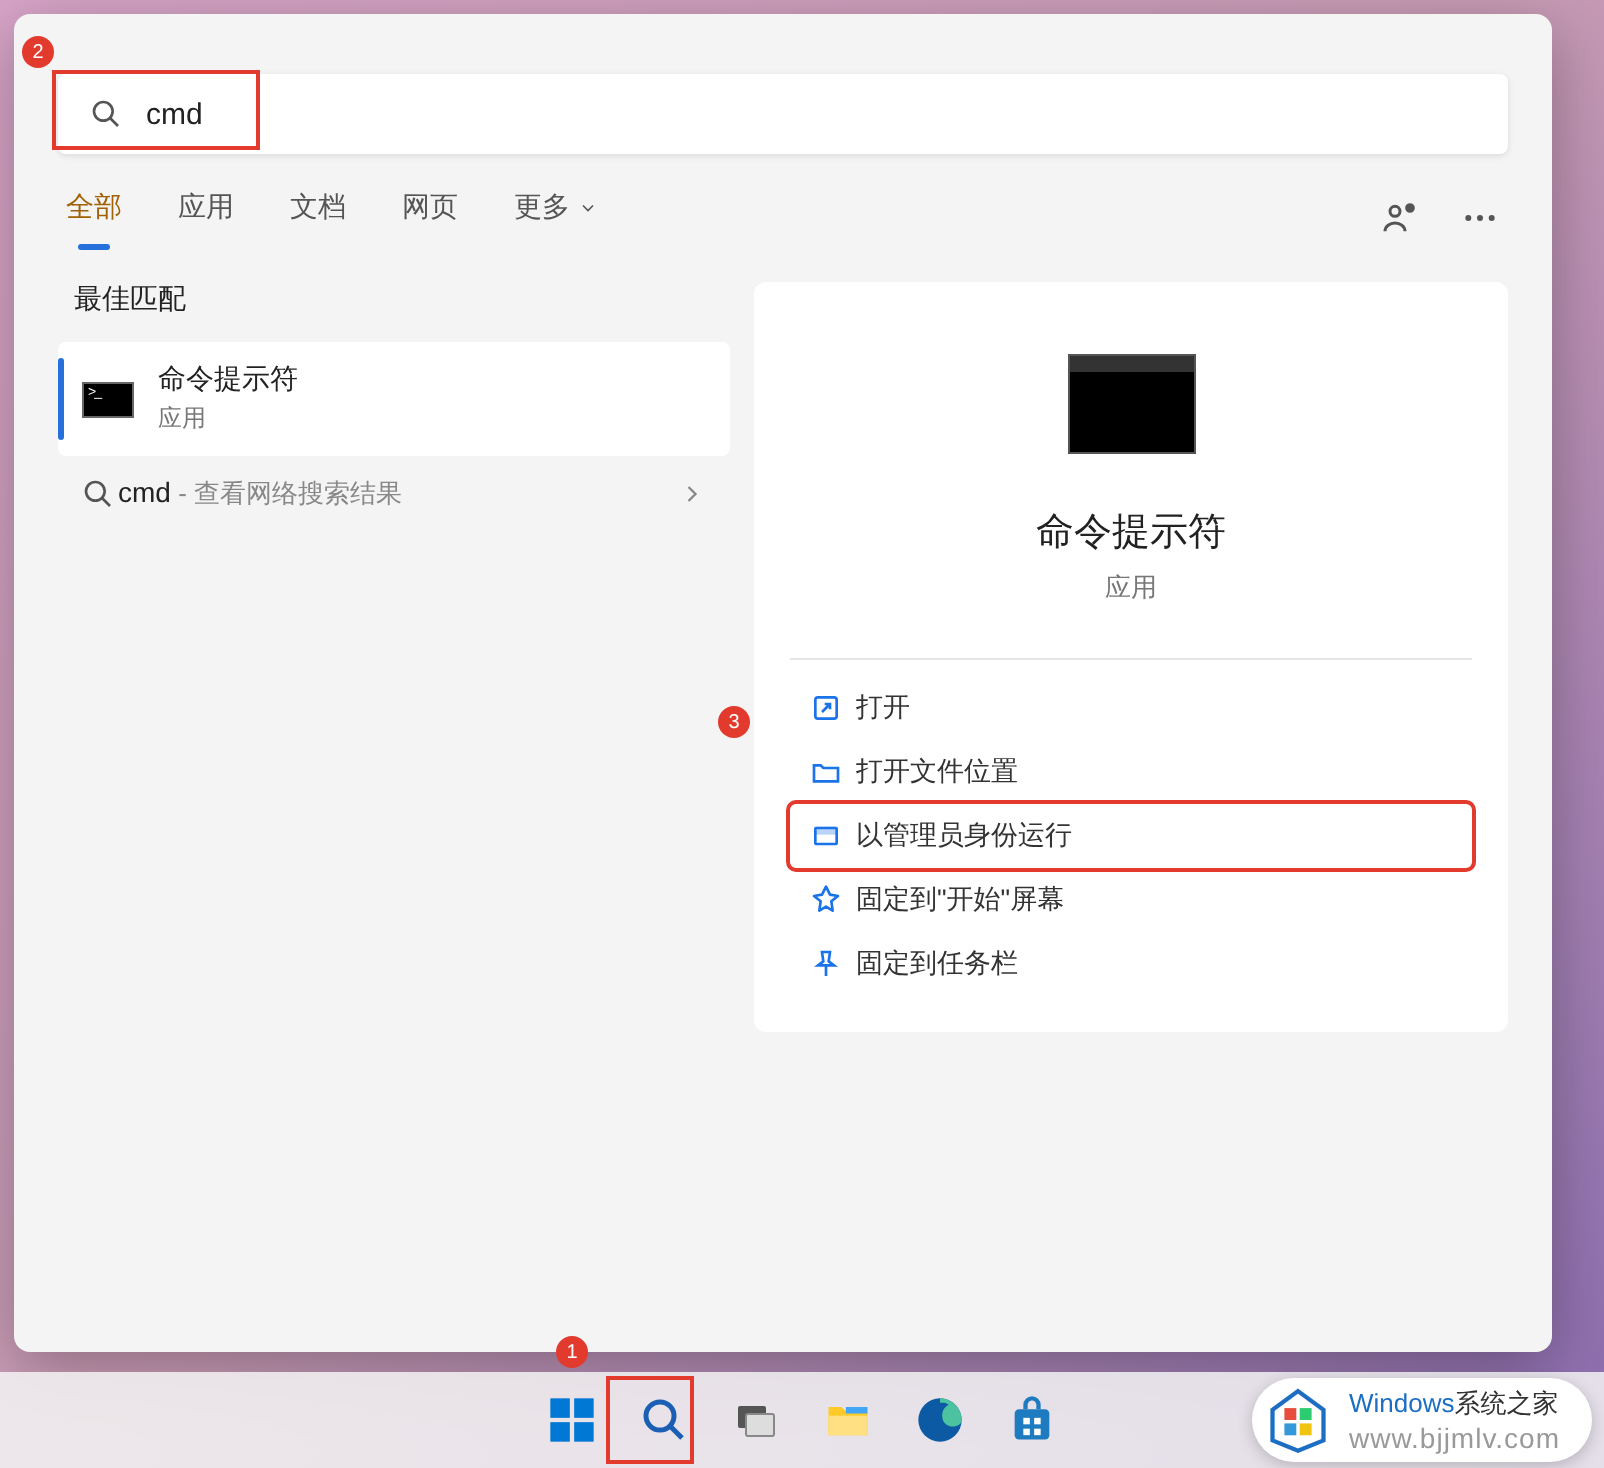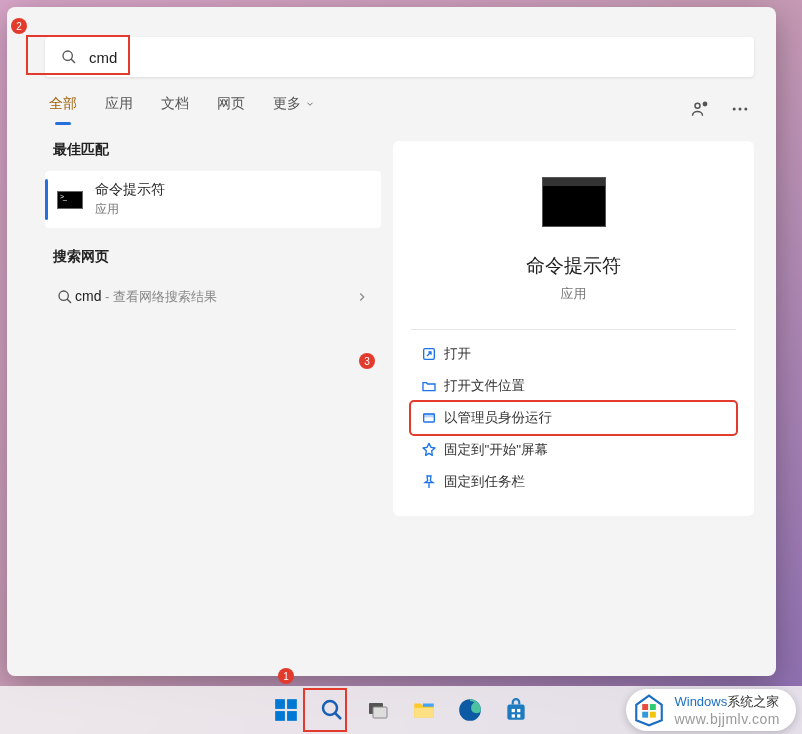--- a/index.html
+++ b/index.html
@@ -17,21 +17,21 @@
     }
     .search-window {
       position: absolute;
       top: 7px;
       left: 7px;
       width: 769px;
       height: 669px;
       background: #f4f4f4;
       border-radius: 8px;
       box-shadow: 0 8px 32px rgba(0,0,0,0.3);
-      padding: 30px 22px 0 38px;
+      padding: 30px 22px 0 22px;
     }
     .search-bar {
       background: #fff;
       height: 40px;
       border-radius: 4px;
       display: flex;
       align-items: center;
       padding: 0 16px;
       box-shadow: 0 1px 3px rgba(0,0,0,0.1);
     }
@@ -92,21 +92,21 @@
     .content-row {
       display: flex;
       margin-top: 18px;
       gap: 12px;
     }
     .left-col {
       width: 336px;
     }
     .section-label {
       font-size: 14px;
-      font-weight: 700;
+      font-weight: 400;
       color: #222;
       margin-bottom: 12px;
       padding-left: 8px;
     }
     .best-match {
       background: #fff;
       border-radius: 4px;
       padding: 10px 12px;
       display: flex;
       align-items: center;
@@ -365,21 +365,20 @@
     <div class="left-col">
       <div class="section-label">最佳匹配</div>
       <div class="best-match">
         <div class="cmd-icon"></div>
         <div class="bm-text">
           <div class="t1">命令提示符</div>
           <div class="t2">应用</div>
         </div>
       </div>
 
-      <div class="section-label" style="margin-top:20px;">搜索网页</div>
       <div class="web-search-item">
         <svg class="ws-icon" viewBox="0 0 24 24" fill="none" stroke="currentColor" stroke-width="2">
             <circle cx="10" cy="10" r="7"></circle>
             <line x1="21" y1="21" x2="15" y2="15"></line>
           </svg>
         <div class="ws-text">
           <span>cmd</span><span class="sub"> - 查看网络搜索结果</span>
         </div>
         <svg class="ws-chev" width="14" height="14" viewBox="0 0 24 24" fill="none" stroke="currentColor" stroke-width="2">
             <polyline points="9 6 15 12 9 18"></polyline>

